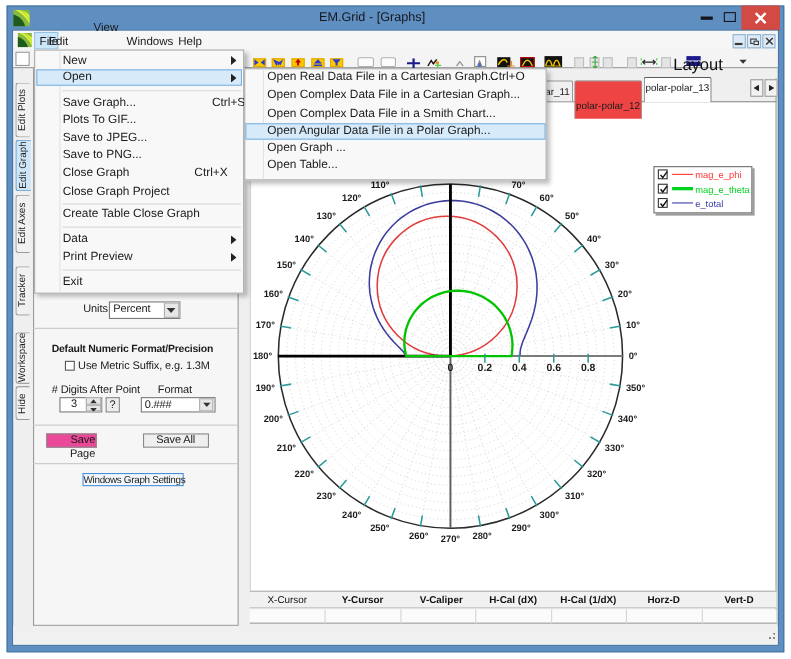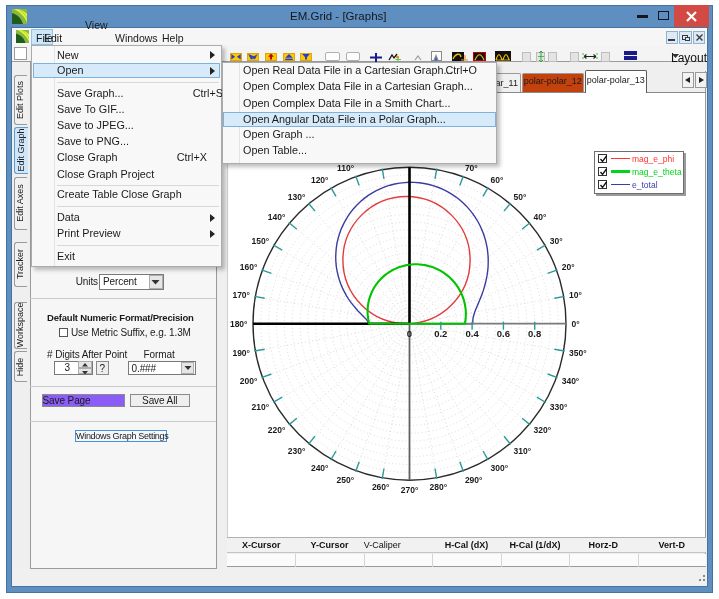--- a/index.html
+++ b/index.html
@@ -122,21 +122,21 @@
       <svg class="abs" style="left:538px;top:51px" width="6" height="11" viewBox="0 0 6 11">
         <path d="M3 0 V11 M1 2 L3 0 L5 2 M1 9 L3 11 L5 9" stroke="#34a834" stroke-width="1" fill="none"></path>
         <path d="M0 5.5 H6" stroke="#34a834" stroke-width="0.8"></path>
       </svg>
       <svg class="abs" style="left:582px;top:51.5px" width="16" height="10" viewBox="0 0 16 10">
         <path d="M1 1 V3 M1 5 V7 M15 1 V3 M15 5 V7" stroke="#4fd34f" stroke-width="1.2"></path>
         <path d="M2 4.5 H14 M2 4.5 L4.5 2.5 M2 4.5 L4.5 6.5 M14 4.5 L11.5 2.5 M14 4.5 L11.5 6.5" stroke="#222" stroke-width="1.1" fill="none"></path>
       </svg>
       <div class="abs" style="left:624px;top:50.5px;width:13px;height:4px;background:#1a1a8c"></div>
       <div class="abs" style="left:624px;top:56px;width:13px;height:4px;background:#1a1a8c"></div>
-      <div class="abs" style="left:671px;top:51px;width:30px;height:12px;font-size:12px;color:#111">Layout</div>
+      <div class="abs" style="left:612px;top:51px;width:30px;height:12px;font-size:15px;color:#111">Layout</div>
       <svg class="abs" style="left:672px;top:54px" width="8" height="5" viewBox="0 0 8 5">
         <path d="M0 0 L3.5 4 L7 0 Z" fill="#333"></path>
       </svg>
     </div>
 
 <div id="lefttabs">
       <div class="abs" style="left:14px;top:74.5px;width:12.5px;height:50.5px;background:#f1f1f1;border:1px solid #9a9a9a;border-right:none;border-radius:3px 0 0 3px"></div>
       <div class="abs" style="left:-29.75px;top:93.75px;width:100px;height:12px;line-height:12px;transform:rotate(-90deg);text-align:center;font-size:9px;color:#222">Edit Plots</div>
       <div class="abs" style="left:14px;top:126.5px;width:13.5px;height:47.0px;background:#cfe6f9;border:1px solid #5f9bcd;border-right:none;border-radius:3px 0 0 3px"></div>
       <div class="abs" style="left:-29.25px;top:144.0px;width:100px;height:12px;line-height:12px;transform:rotate(-90deg);text-align:center;font-size:9px;color:#222">Edit Graph</div>
@@ -176,33 +176,33 @@
         <path d="M0 0 L3 3.5 L6 0 Z" fill="#333"></path>
       </svg>
       <div class="abs" style="left:96px;top:360.5px;width:12.5px;height:14.5px;background:#ededed;border:1px solid #8a8a8a;text-align:center;line-height:13px">?</div>
       <div class="abs" style="left:128px;top:360.5px;width:67.5px;height:14.5px;background:#fff;border:1px solid #7a7a7a"></div>
       <div class="abs" style="left:131.5px;top:362.5px">0.###</div>
       <div class="abs" style="left:181px;top:361.5px;width:13px;height:12.5px;background:#e6e6e6;border:1px solid #adadad"></div>
       <svg class="abs" style="left:183.5px;top:366px" width="8" height="4.5" viewBox="0 0 8 4.5">
         <path d="M0.5 0 L4 4 L7.5 0 Z" fill="#333"></path>
       </svg>
       <div class="abs" style="left:30px;top:385.5px;width:186px;height:1px;background:#c9c9c9"></div>
-      <div class="abs" style="left:41.5px;top:393.5px;width:83px;height:13px;background:#8b5cf6;border:1px solid #8a8a8a;text-align:left;line-height:12px">Save Page</div>
+      <div class="abs" style="left:41.5px;top:393.5px;width:46px;height:13px;background:#ec4899;border:1px solid #8a8a8a;text-align:right;line-height:12px">Save Page</div>
       <div class="abs" style="left:129.5px;top:393.5px;width:60.5px;height:13px;background:#efefef;border:1px solid #8a8a8a;text-align:center;line-height:12px">Save All</div>
       <div class="abs" style="left:30px;top:420.5px;width:186px;height:1px;background:#c9c9c9"></div>
       <div class="abs" style="left:75px;top:429.5px;width:91.5px;height:12.5px;background:#f2f7fc;border:1px solid #4a90d9;text-align:center;line-height:11px;font-size:9px;letter-spacing:-0.3px;white-space:nowrap">Windows Graph Settings</div>
     </div>
 
 <div class="abs" style="left:227px;top:92px;width:479px;height:445px;background:#fff;border-left:1px solid #cfcfcf"></div>
 <div class="abs" style="left:705px;top:71px;width:1px;height:496px;background:#9a9a9a"></div>
 
 <div id="toptabs">
       <div class="abs" style="left:227px;top:91.5px;width:479px;height:1px;background:#8a8a8a"></div>
       <div class="abs" style="left:458px;top:73px;width:62.5px;height:18.5px;background:#f0f0f0;border:1px solid #9a9a9a;border-bottom:none;border-radius:2px 2px 0 0;text-align:center;font-size:9px;padding-top:3.5px;white-space:nowrap;overflow:hidden">polar-polar_11</div>
-      <div class="abs" style="left:521.5px;top:73px;width:62.5px;height:19px;background:#c2410c;border:1px solid #9a9a9a;border-bottom:none;border-radius:2px 2px 0 0;text-align:center;font-size:9px;padding-top:2px;white-space:nowrap;overflow:hidden">polar-polar_12</div>
+      <div class="abs" style="left:521.5px;top:73px;width:62.5px;height:35px;background:#ef4444;border:1px solid #9a9a9a;border-bottom:none;border-radius:2px 2px 0 0;text-align:center;font-size:9px;padding-top:17px;white-space:nowrap;overflow:hidden">polar-polar_12</div>
       <div class="abs" style="left:585px;top:69.5px;width:61.5px;height:23px;background:#fff;border:1px solid #5a5a5a;border-bottom:none;border-radius:2px 2px 0 0;text-align:center;font-size:9px;padding-top:4.5px;white-space:nowrap;overflow:hidden">polar-polar_13</div>
       <div class="abs" style="left:681.5px;top:71.5px;width:12px;height:16.5px;background:#f2f2f2;border:1px solid #9a9a9a"></div>
       <div class="abs" style="left:694.5px;top:71.5px;width:12px;height:16.5px;background:#f2f2f2;border:1px solid #9a9a9a"></div>
       <svg class="abs" style="left:685px;top:77px" width="5" height="6" viewBox="0 0 5 6">
         <path d="M5 0 L0 3 L5 6 Z" fill="#222"></path>
       </svg>
       <svg class="abs" style="left:698.5px;top:77px" width="5" height="6" viewBox="0 0 5 6">
         <path d="M0 0 L5 3 L0 6 Z" fill="#222"></path>
       </svg>
     </div>
@@ -368,23 +368,23 @@
       <svg class="abs" style="left:597.5px;top:180.0px" width="11" height="11" viewBox="0 0 11 11">
         <path d="M2.5 5 L4.5 7.5 L8.5 2" stroke="#111" stroke-width="1.3" fill="none"></path>
       </svg>
       <div class="abs" style="left:611px;top:183.7px;width:19px;height:1.6px;background:#3c3caa"></div>
       <div class="abs" style="left:632px;top:179.5px;font-size:8.5px;color:#3c3caa">e_total</div>
     </div>
 
 <div id="cursortable">
       <div class="abs" style="left:227px;top:537px;width:479px;height:16px;background:#f1f1f1;border-top:1px solid #b0b0b0;border-bottom:1px solid #c4c4c4"></div>
       <div class="abs" style="left:227px;top:554px;width:479px;height:13px;background:#fbfbfb;border-bottom:1px solid #9a9a9a"></div>
-      <div class="abs" style="left:227.0px;top:540px;width:68.4px;text-align:center;font-size:9px;font-weight:bold;color:#111">X-Cursor</div>
+      <div class="abs" style="left:227.0px;top:540px;width:68.4px;text-align:center;font-size:9px;font-weight:normal;color:#111">X-Cursor</div>
       <div class="abs" style="left:295.4px;top:540px;width:68.4px;text-align:center;font-size:9px;font-weight:bold;color:#111">Y-Cursor</div>
-      <div class="abs" style="left:348px;top:540px;width:68.4px;text-align:center;font-size:9px;font-weight:normal;color:#111">V-Caliper</div>
+      <div class="abs" style="left:367px;top:540px;width:68.4px;text-align:center;font-size:9px;font-weight:bold;color:#111">V-Caliper</div>
       <div class="abs" style="left:432.3px;top:540px;width:68.4px;text-align:center;font-size:9px;font-weight:bold;color:#111">H-Cal (dX)</div>
       <div class="abs" style="left:500.7px;top:540px;width:68.4px;text-align:center;font-size:9px;font-weight:bold;color:#111">H-Cal (1/dX)</div>
       <div class="abs" style="left:569.1px;top:540px;width:68.4px;text-align:center;font-size:9px;font-weight:bold;color:#111">Horz-D</div>
       <div class="abs" style="left:637.6px;top:540px;width:68.4px;text-align:center;font-size:9px;font-weight:bold;color:#111">Vert-D</div>
       <div class="abs" style="left:295.4px;top:554px;width:1px;height:13px;background:#d4d4d4"></div>
       <div class="abs" style="left:363.9px;top:554px;width:1px;height:13px;background:#d4d4d4"></div>
       <div class="abs" style="left:432.3px;top:554px;width:1px;height:13px;background:#d4d4d4"></div>
       <div class="abs" style="left:500.7px;top:554px;width:1px;height:13px;background:#d4d4d4"></div>
       <div class="abs" style="left:569.1px;top:554px;width:1px;height:13px;background:#d4d4d4"></div>
       <div class="abs" style="left:637.6px;top:554px;width:1px;height:13px;background:#d4d4d4"></div>
@@ -403,21 +403,21 @@
       <div class="abs" style="left:57px;top:48.5px;color:#1a1a1a">New</div>
       <svg class="abs" style="left:210px;top:51px" width="5" height="8" viewBox="0 0 5 8">
         <path d="M0 0 L5 4 L0 8 Z" fill="#222"></path>
       </svg>
       <div class="abs" style="left:57px;top:64.0px;color:#1a1a1a">Open</div>
       <svg class="abs" style="left:210px;top:66.5px" width="5" height="8" viewBox="0 0 5 8">
         <path d="M0 0 L5 4 L0 8 Z" fill="#222"></path>
       </svg>
       <div class="abs" style="left:57px;top:86.5px;color:#1a1a1a">Save Graph...</div>
       <div class="abs" style="left:166px;top:86.5px;width:57px;text-align:right;color:#1a1a1a">Ctrl+S</div>
-      <div class="abs" style="left:57px;top:103.0px;color:#1a1a1a">Save To GIF...</div>
+      <div class="abs" style="left:57px;top:103.0px;color:#1a1a1a">Plots To GIF...</div>
       <div class="abs" style="left:57px;top:119.0px;color:#1a1a1a">Save to JPEG...</div>
       <div class="abs" style="left:57px;top:135.0px;color:#1a1a1a">Save to PNG...</div>
       <div class="abs" style="left:57px;top:151.0px;color:#1a1a1a">Close Graph</div>
       <div class="abs" style="left:150px;top:151.0px;width:57px;text-align:right;color:#1a1a1a">Ctrl+X</div>
       <div class="abs" style="left:57px;top:168.0px;color:#1a1a1a">Close Graph Project</div>
       <div class="abs" style="left:57px;top:187.5px;color:#1a1a1a">Create Table Close Graph</div>
       <div class="abs" style="left:57px;top:211.0px;color:#1a1a1a">Data</div>
       <svg class="abs" style="left:210px;top:213.5px" width="5" height="8" viewBox="0 0 5 8">
         <path d="M0 0 L5 4 L0 8 Z" fill="#222"></path>
       </svg>

